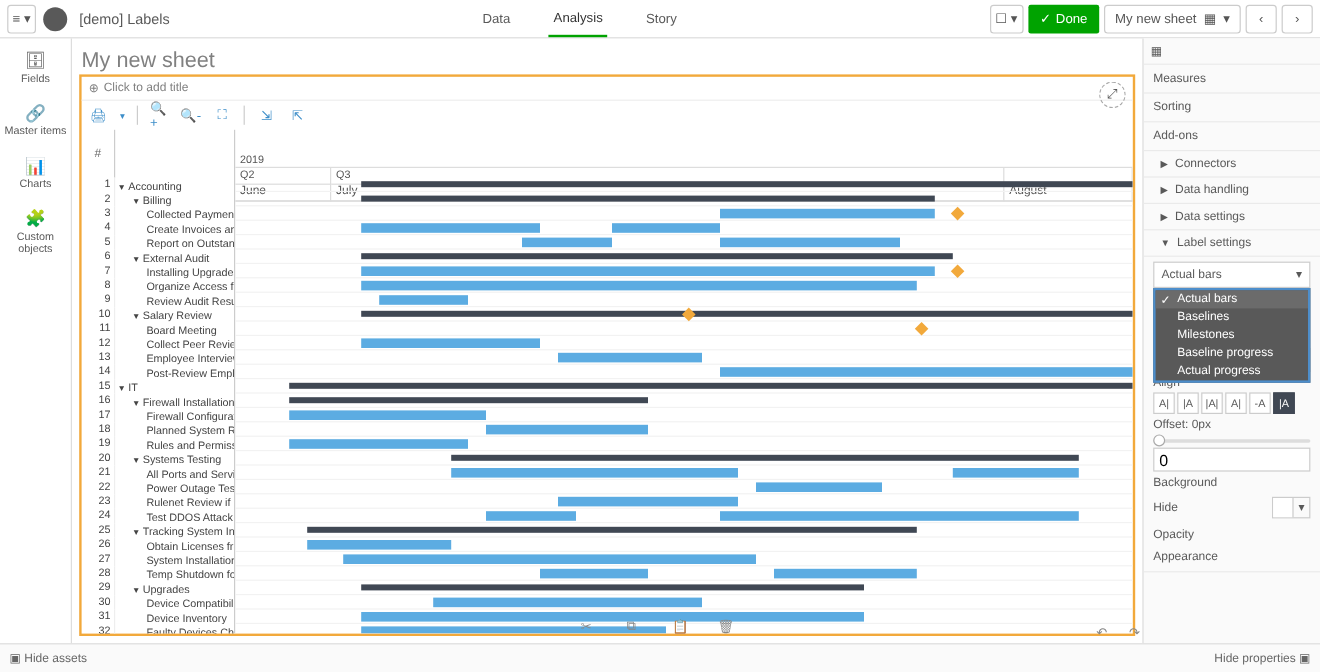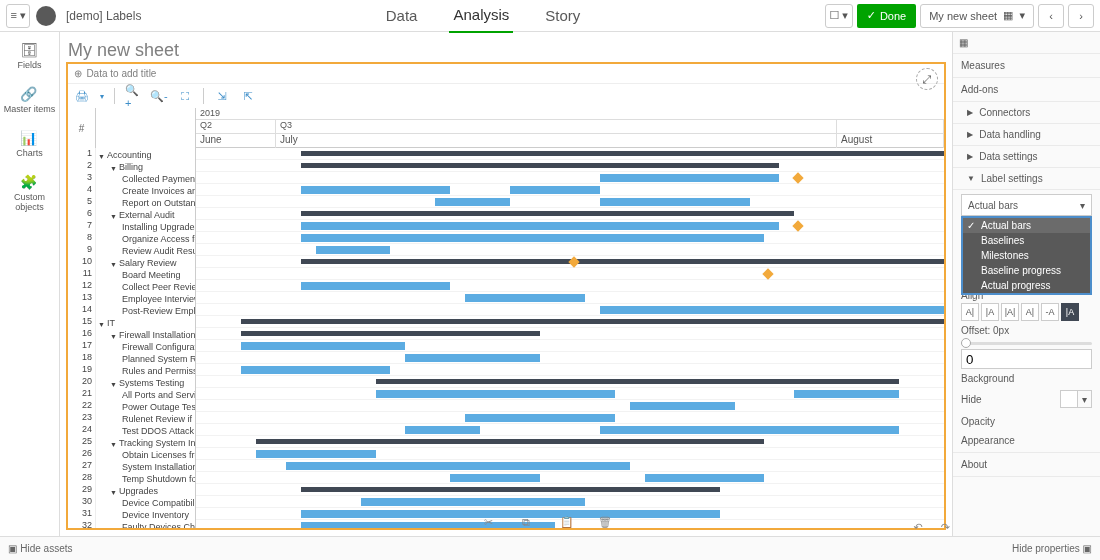--- a/index.html
+++ b/index.html
@@ -7,21 +7,21 @@
 
 
 .topbar { height: 32px; border-bottom: 1px solid #ddd; display: flex; align-items: center; padding: 0 6px; }
 .topbar .left, .topbar .center, .topbar .right { display: flex; align-items: center; gap: 6px; }
 .topbar .left { flex: 0 0 auto; }
 .topbar .center { flex: 1 1 auto; justify-content: center; gap: 28px; }
 .topbar .right { flex: 0 0 auto; gap: 4px; }
 .menu-btn { width: 24px; height: 24px; border: 1px solid #ccc; border-radius: 3px; display: flex; align-items: center; justify-content: center; }
 .demo-logo { width: 20px; height: 20px; border-radius: 50%; background: #595959; display: inline-block; }
 .top-title { font-size: 12px; color: #595959; margin-left: 4px; }
-.tab-link { font-size: 15px; color: #595959; padding: 8px 4px; cursor: pointer; }
+.tab-link { font-size: 11px; color: #595959; padding: 8px 4px; cursor: pointer; }
 .tab-link.active { border-bottom: 2px solid #00a300; color: #333; }
 .bookmark-btn { width: 28px; height: 24px; border: 1px solid #ccc; border-radius: 3px; display: flex; align-items: center; justify-content: center; }
 .done-btn { background: #00a300; color: #fff; border-radius: 2px; height: 24px; padding: 0 10px; display: flex; align-items: center; gap: 4px; font-size: 11px; }
 .sheet-name-ctrl { height: 24px; border: 1px solid #ccc; border-radius: 3px; padding: 0 8px; display: flex; align-items: center; gap: 6px; }
 .nav-btn { width: 26px; height: 24px; border: 1px solid #ccc; border-radius: 3px; display: flex; align-items: center; justify-content: center; }
 
 
 .left-assets { position: absolute; top: 32px; left: 0; width: 60px; bottom: 24px; border-right: 1px solid #ddd; display: flex; flex-direction: column; align-items: center; padding-top: 4px; }
 .asset-item { width: 100%; text-align: center; padding: 6px 0 10px 0; font-size: 9px; color: #595959; cursor: pointer; }
 .asset-item .ico { display: block; font-size: 14px; margin-bottom: 2px; }
@@ -44,21 +44,21 @@
 .gantt-left .hdr-name { flex: 1; display: flex; align-items: center; justify-content: center; font-size: 10px; color: #666; }
 .gantt-left .row { height: 12px; display: flex; font-size: 9px; color: #444; }
 .gantt-left .row .num { width: 28px; border-right: 1px solid #eee; text-align: right; padding-right: 3px; }
 .gantt-left .row .txt { flex: 1; white-space: nowrap; overflow: hidden; text-overflow: ellipsis; padding-left: 2px; display: flex; align-items: flex-end; }
 .indent0 { padding-left: 2px !important; }
 .indent1 { padding-left: 14px !important; }
 .indent2 { padding-left: 26px !important; }
 .caret { font-size: 7px; margin-right: 2px; }
 
 .gantt-right { flex: 1; position: relative; overflow: hidden; }
-.time-hdr { height: 40px; border-bottom: 1px solid #ccc; position: relative; }
+.time-hdr { height: 40px; border-bottom: 1px solid #ccc; position: relative; margin-top: 20px; }
 .time-hdr .year { position: absolute; top: 0; left: 0; right: 0; height: 12px; font-size: 9px; padding-left: 4px; color: #555; border-bottom: 1px solid #ddd; }
 .time-hdr .q { position: absolute; top: 12px; height: 14px; font-size: 9px; padding-left: 4px; color: #555; border-right: 1px solid #ddd; border-bottom: 1px solid #ddd; }
 .time-hdr .m { position: absolute; top: 26px; height: 14px; font-size: 10px; padding-left: 4px; color: #555; border-right: 1px solid #ddd; }
 .gantt-rows { position: absolute; top: 40px; left: 0; right: 0; }
 .g-row { height: 12px; position: relative; border-bottom: 1px solid #f2f2f2; }
 .sum-bar { position: absolute; top: 3px; height: 5px; background: #404854; }
 .task-bar { position: absolute; top: 2px; height: 8px; background: #5cace2; }
 .milestone { position: absolute; top: 2px; width: 8px; height: 8px; background: #f2a93b; transform: rotate(45deg); }
 
 
@@ -121,21 +121,21 @@
   <div class="asset-item"><span class="ico">📊</span><span>Charts</span></div>
   <div class="asset-item"><span class="ico">🧩</span><span>Custom objects</span></div>
   <div style="flex:1"></div>
 </div>
 
 <div class="sheet-area">
   <div class="sheet-title">My new sheet</div>
   <div class="viz-frame">
     <div class="viz-title-bar">
       <span>⊕</span>
-      <span>Data to add title</span>
+      <span>Click to add title</span>
     </div>
     <div class="expand-btn">⤢</div>
     <div class="viz-toolbar">
       <span class="tb-ico">🖨</span>
         <span style="font-size:8px;color:#3d8ec9;">▾</span>
       <span class="tb-sep"></span>
       <span class="tb-ico">🔍+</span>
       <span class="tb-ico">🔍-</span>
       <span class="tb-ico">⛶</span>
       <span class="tb-sep"></span>
@@ -483,20 +483,21 @@
   <span class="bc-ico">🗑</span>
 </div>
 <div class="undo-redo">
   <span>↶</span>
   <span>↷</span>
 </div>
 
 <div class="props">
   <div class="props-topicon">▦</div>
   <div class="props-sec">Measures</div>
+  <div class="props-sec">Sorting</div>
   <div class="props-sec">Add-ons</div>
   <div class="props-sub">
       <span class="caret">▶</span>
       <span>Connectors</span>
     </div>
   <div class="props-sub">
       <span class="caret">▶</span>
       <span>Data handling</span>
     </div>
   <div class="props-sub">
@@ -547,19 +548,18 @@
   <div class="fill-row">
     <span>Hide</span>
     <div class="fill-swatch">
         <div class="sw"></div>
         <div class="dd">▾</div>
       </div>
   </div>
   <div class="props-label">Opacity</div>
 
   <div class="props-sec">Appearance</div>
-  <div class="props-sec">About</div>
 </div>
 
 <div class="bottom-bar">
   <span>▣ <span>Hide assets</span></span>
   <span><span>Hide properties</span> ▣</span>
 </div>
 
 </body></html>

